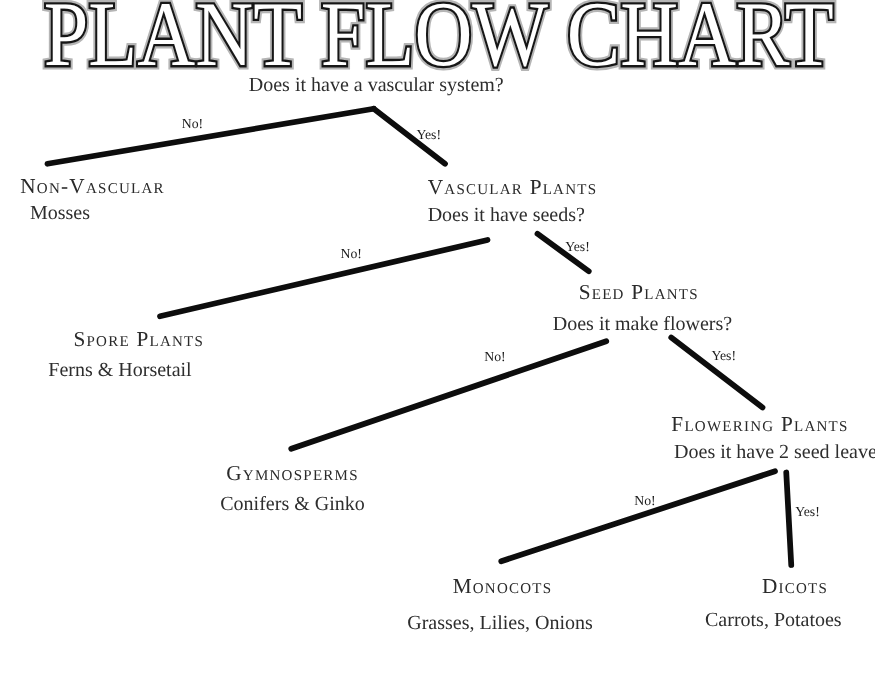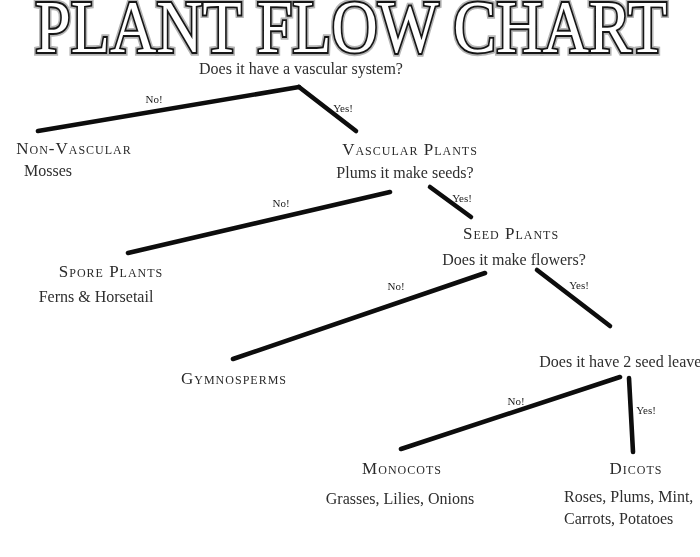--- a/index.html
+++ b/index.html
@@ -102,34 +102,35 @@
   <div class="edge-label" style="left:579px; top:280px">Yes!</div>
   <div class="edge-label" style="left:516px; top:396px">No!</div>
   <div class="edge-label" style="left:646px; top:405px">Yes!</div>
 
   <div class="node-question" style="left:301px; top:61px">Does it have a vascular system?</div>
 
   <div class="node-name" style="left:74px; top:140px">Non-Vascular</div>
   <div class="node-examples" style="left:48px; top:163px">Mosses</div>
 
   <div class="node-name" style="left:410px; top:141px">Vascular Plants</div>
-  <div class="node-question" style="left:405px; top:165px">Plums it make seeds?</div>
+  <div class="node-question" style="left:405px; top:165px">Does it have seeds?</div>
 
   <div class="node-name" style="left:111px; top:263px">Spore Plants</div>
   <div class="node-examples" style="left:96px; top:289px">Ferns &amp; Horsetail</div>
 
   <div class="node-name" style="left:511px; top:225px">Seed Plants</div>
   <div class="node-question" style="left:514px; top:252px">Does it make flowers?</div>
 
   <div class="node-name" style="left:234px; top:370px">Gymnosperms</div>
+  <div class="node-examples" style="left:234px; top:396px">Conifers &amp; Ginko</div>
 
+  <div class="node-name" style="left:608px; top:331px">Flowering Plants</div>
   <div class="node-question" style="left:627px; top:354px">Does it have 2 seed leaves?</div>
 
   <div class="node-name" style="left:402px; top:460px">Monocots</div>
   <div class="node-examples" style="left:400px; top:491px">Grasses, Lilies, Onions</div>
 
   <div class="node-name" style="left:636px; top:460px">Dicots</div>
   <div class="node-examples left-aligned" style="left:564px; top:486px">
-    <div>Roses, Plums, Mint,</div>
     <div>Carrots, Potatoes</div>
   </div>
 
 </div>
 
 </body></html>

